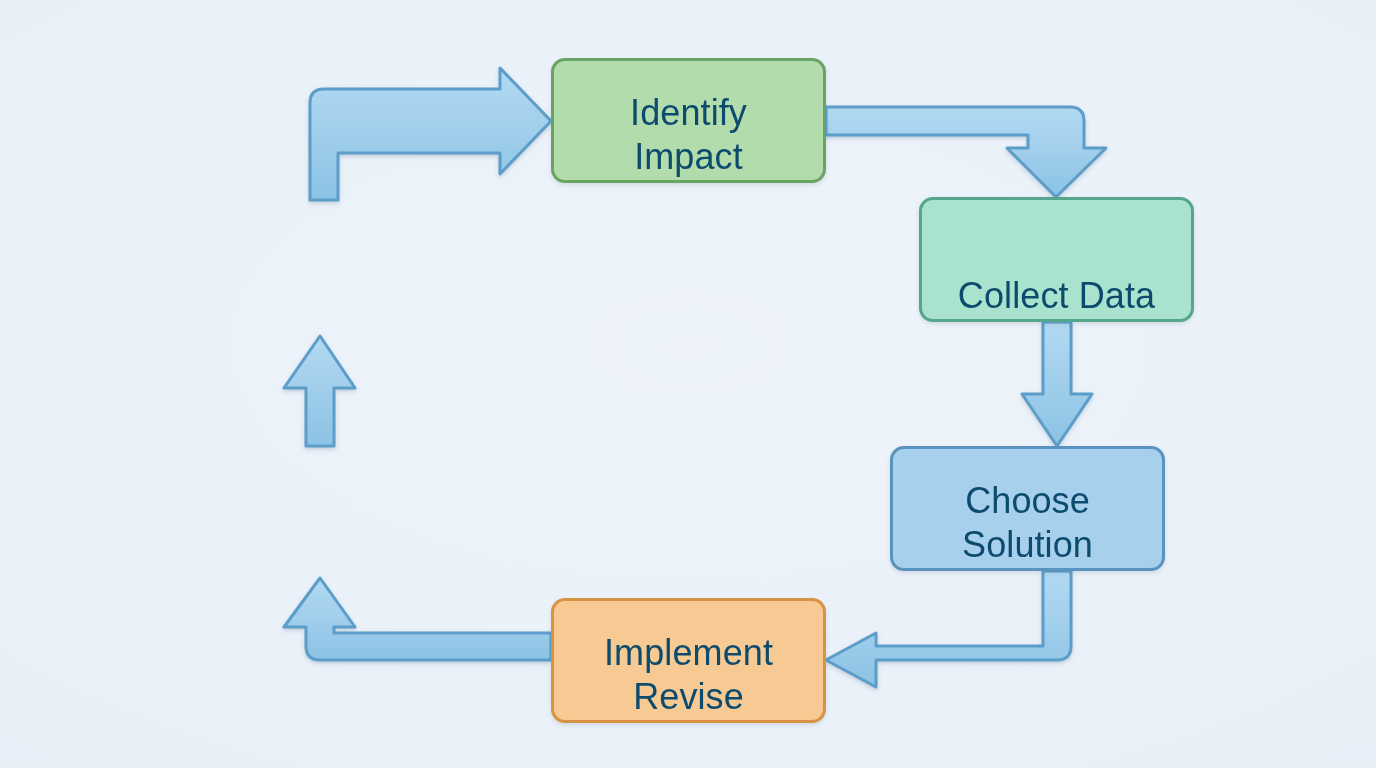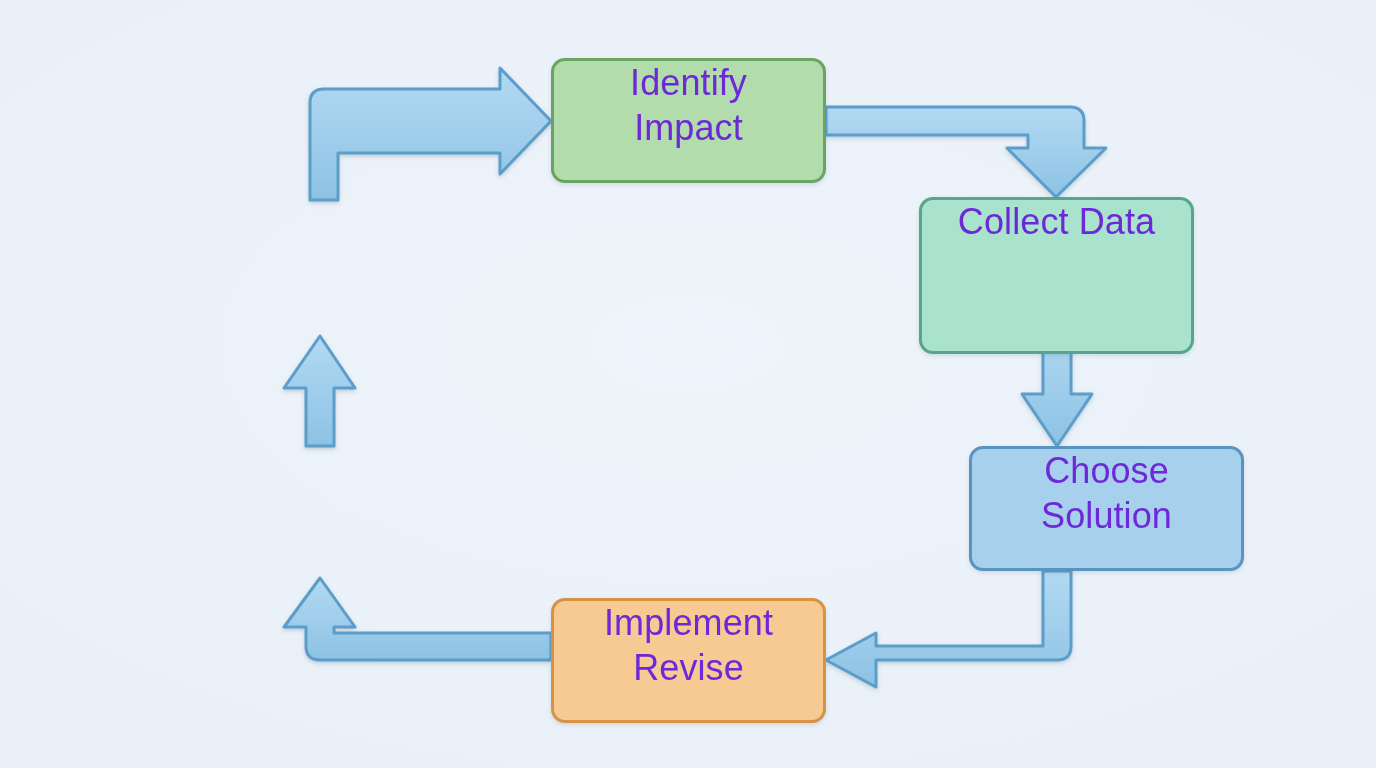--- a/index.html
+++ b/index.html
@@ -25,24 +25,24 @@
     width: 1376px;
     height: 768px;
   }
   .node {
     position: absolute;
     box-sizing: border-box;
     border-radius: 14px;
     border-width: 3px;
     border-style: solid;
     display: flex;
-    align-items: flex-start;
+    align-items: flex-end;
     justify-content: center;
     text-align: center;
-    color: #6d28d9;
+    color: #0c4a6e;
     font-size: 36px;
     line-height: 1.24;
     letter-spacing: 0.1px;
     white-space: pre-line;
     box-shadow: 0 2px 4px rgba(70,95,120,0.17);
   }
   .node-label {
     display: block;
     width: 100%;
     white-space: pre-line;
@@ -133,25 +133,25 @@
                L 334 446
                Z"></path>
     </g>
   </svg>
 
   <div class="node" style="left:551px; top:58px; width:275px; height:125px; background:#b2dcab; border-color:#6aa463;">
     <span class="node-label">Identify
 Impact</span>
   </div>
 
-  <div class="node" style="left:919px; top:197px; width:275px; height:157px; background:#a9e2cd; border-color:#55a68d;">
+  <div class="node" style="left:919px; top:197px; width:275px; height:125px; background:#a9e2cd; border-color:#55a68d;">
     <span class="node-label">Collect Data</span>
   </div>
 
-  <div class="node" style="left:969px; top:446px; width:275px; height:125px; background:#a7d0ec; border-color:#5894bf;">
+  <div class="node" style="left:890px; top:446px; width:275px; height:125px; background:#a7d0ec; border-color:#5894bf;">
     <span class="node-label">Choose
 Solution</span>
   </div>
 
   <div class="node" style="left:551px; top:598px; width:275px; height:125px; background:#f7c993; border-color:#d79343;">
     <span class="node-label">Implement
 Revise</span>
   </div>
 
 

